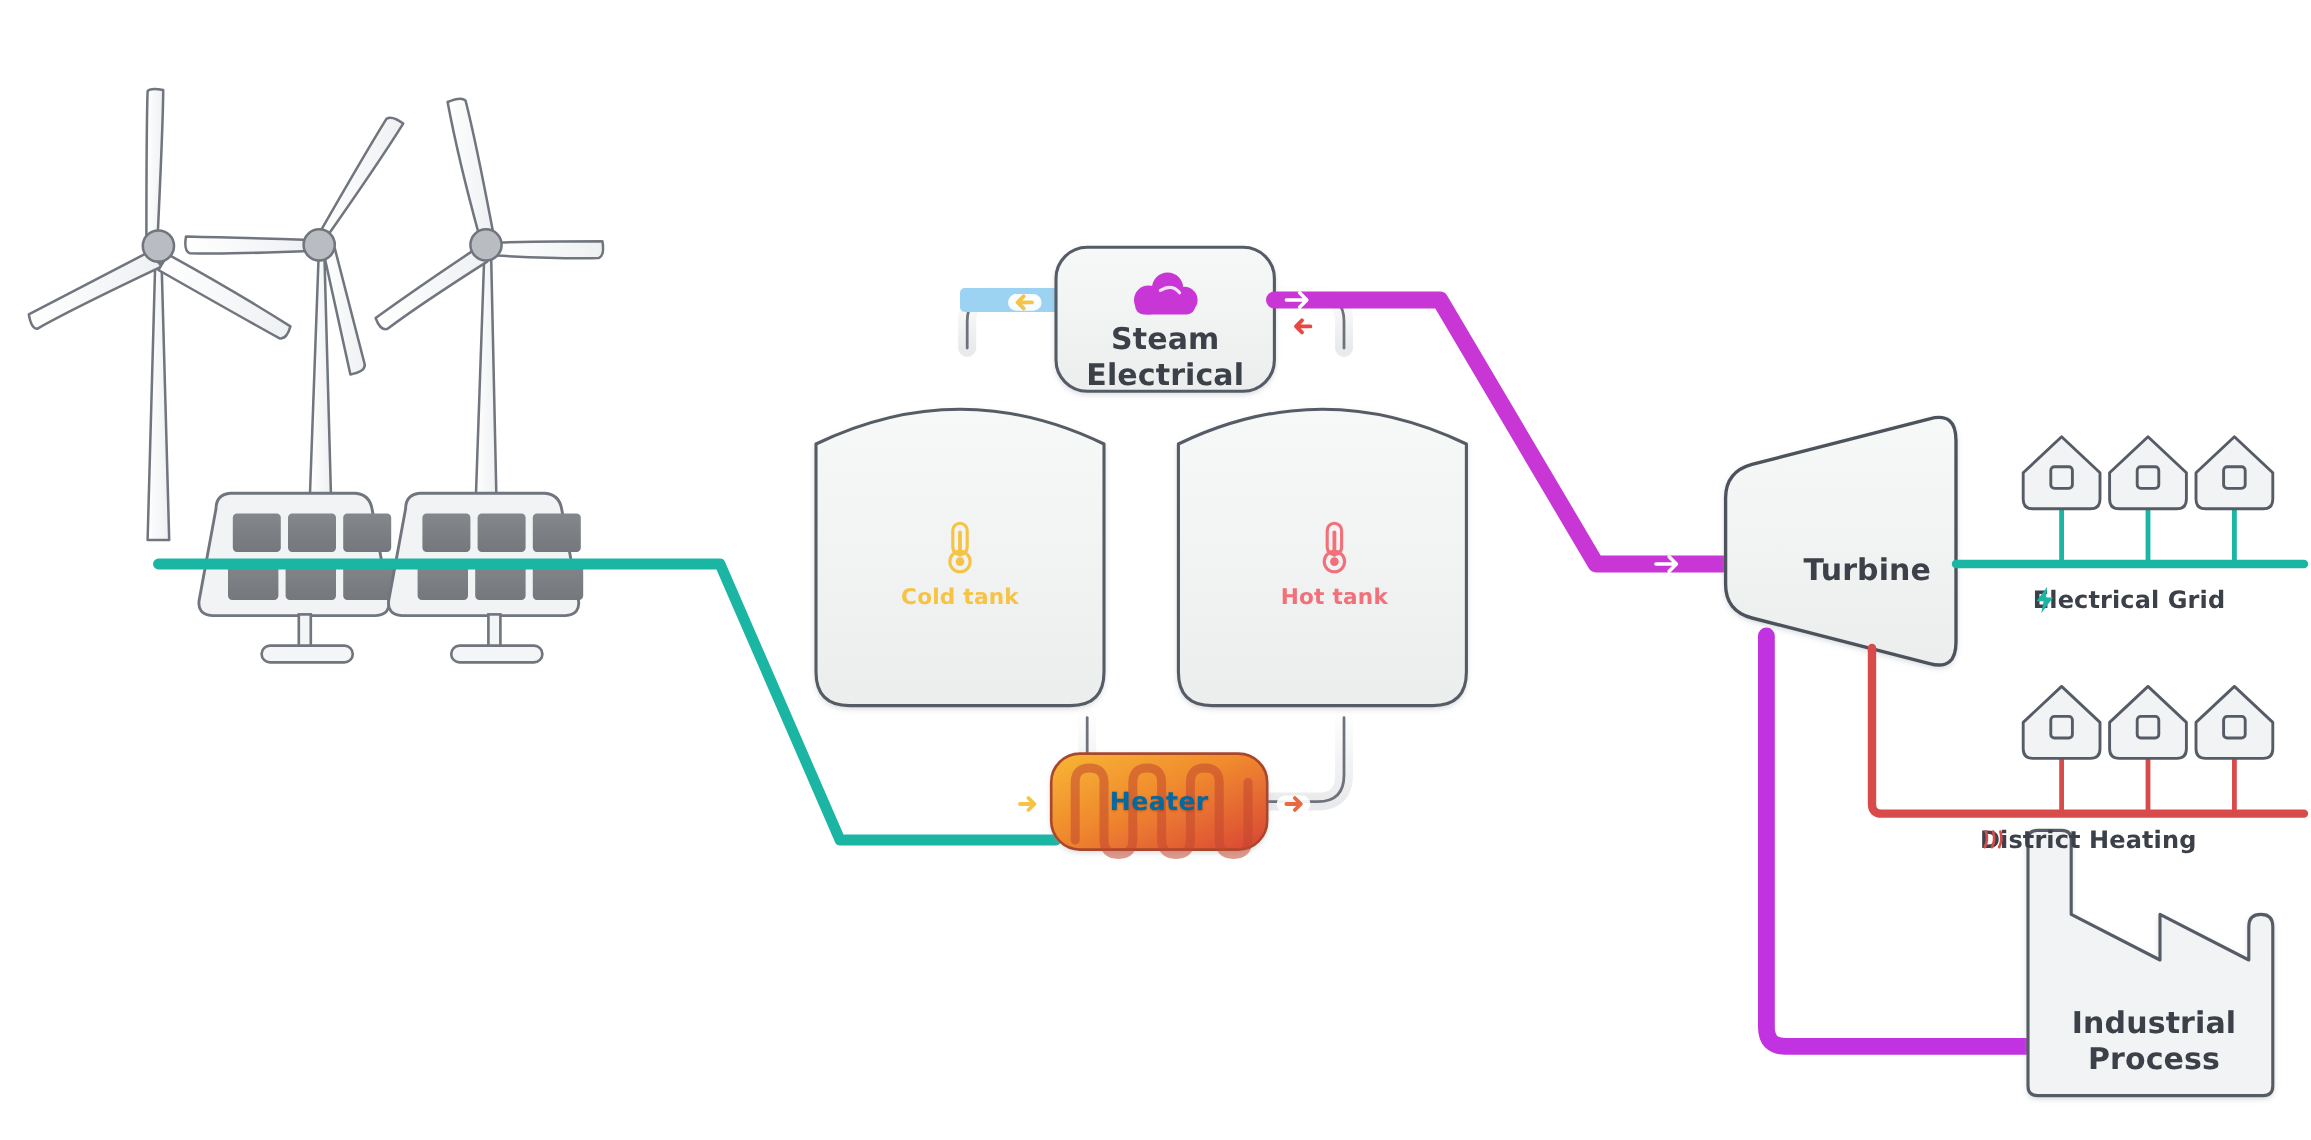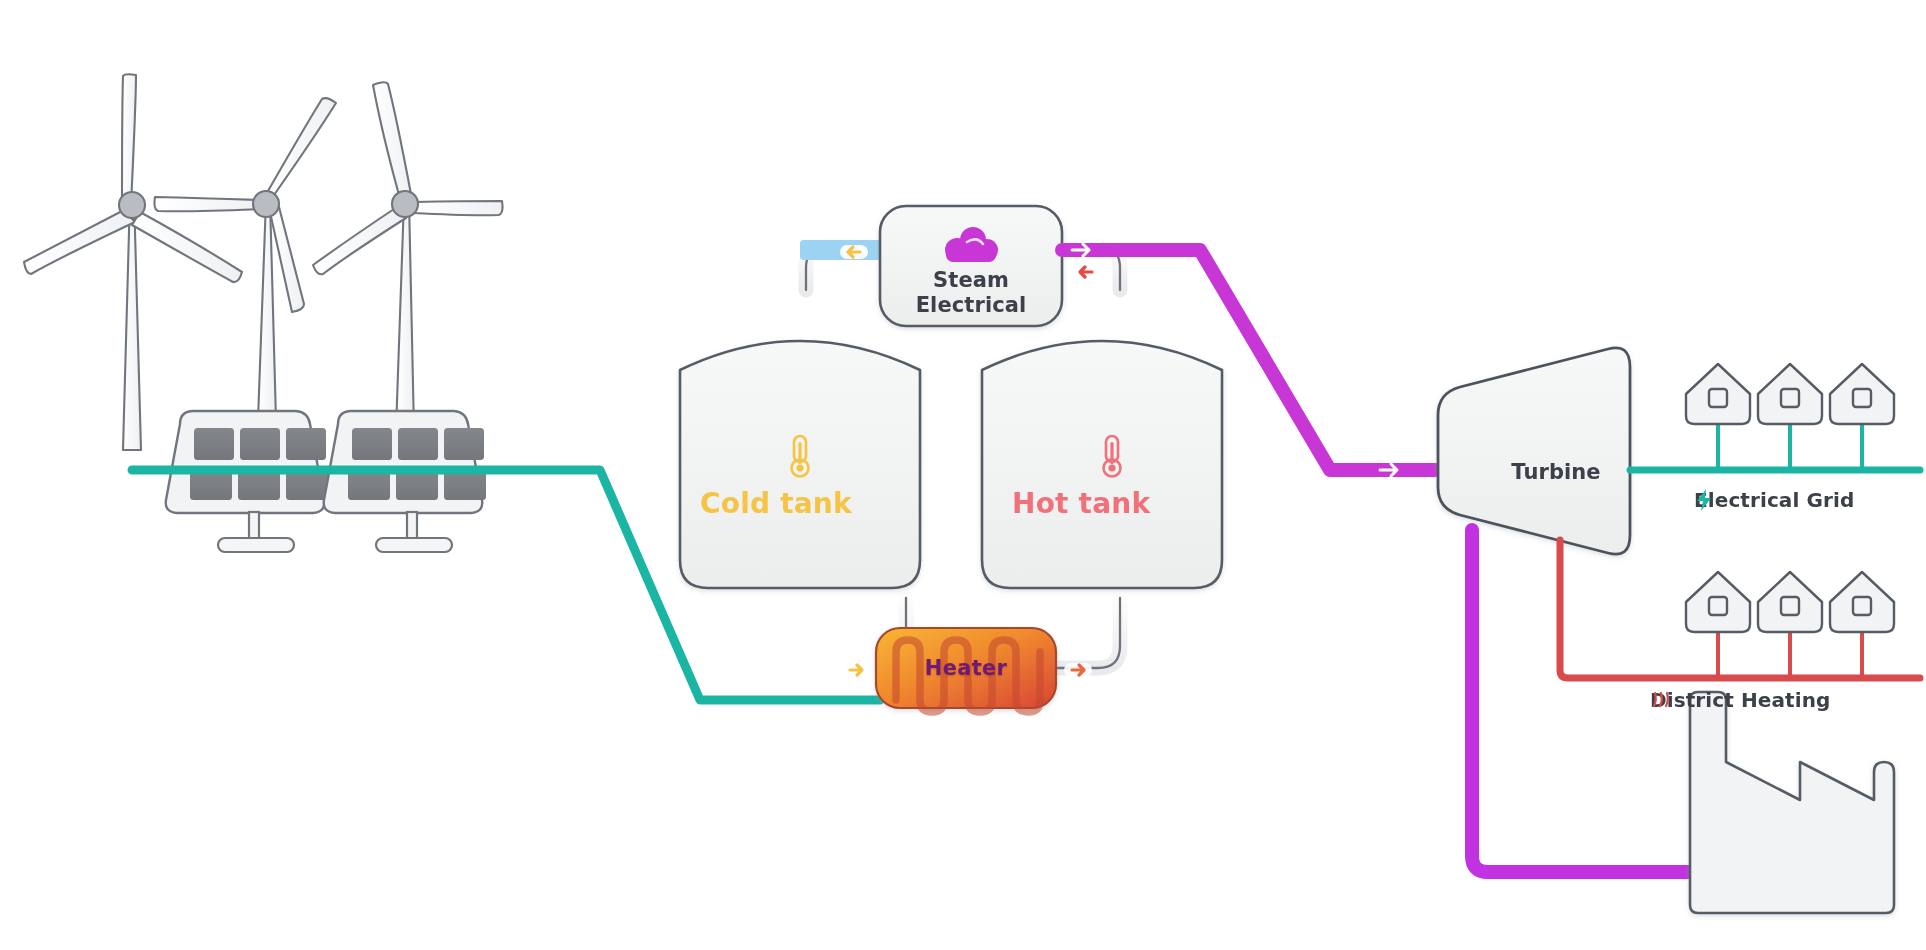--- a/index.html
+++ b/index.html
@@ -1,26 +1,26 @@
 <!DOCTYPE html>
 <html><head>
 <meta charset="utf-8">
 <style>
   html,body{margin:0;padding:0;background:#ffffff;}
   body{width:1926px;height:950px;overflow:hidden;
        font-family:"DejaVu Sans","Liberation Sans",sans-serif;}
   #stage{position:relative;width:1926px;height:950px;background:#fff;}
   #stage svg{position:absolute;left:0;top:0;}
   .lbl{position:absolute;white-space:nowrap;}
-  .node-label{font-size:21px;font-weight:600;color:#3c4048;letter-spacing:.1px;
+  .node-label{font-size:25px;font-weight:600;color:#3c4048;letter-spacing:.1px;
               text-align:center;line-height:1.18;}
-  .tank-label{font-size:28px;font-weight:700;letter-spacing:.2px;}
+  .tank-label{font-size:18px;font-weight:700;letter-spacing:.2px;text-align:center;}
   .cold-label{color:#f6c344;}
   .hot-label{color:#f2707a;}
-  .heater-label{font-size:21px;font-weight:700;color:#701a75;letter-spacing:.3px;
+  .heater-label{font-size:21px;font-weight:700;color:#0369a1;letter-spacing:.3px;
                 text-shadow:0 1px 2px rgba(140,50,10,.45);}
   .legend{display:flex;align-items:center;gap:10px;font-size:20px;font-weight:600;
           color:#3c4048;letter-spacing:.1px;}
   .legend svg{position:static;}
 </style>
 </head>
 <body>
 
 <div id="stage">
 
@@ -269,14 +269,18 @@
   <svg width="22" height="22" viewBox="0 0 22 22">
     <g fill="none" stroke="#D94B4B" stroke-width="2.2" stroke-linecap="round">
       <path d="M4 18 q3 -6 1 -13"></path>
       <path d="M10 18 q3 -6 1 -13"></path>
       <path d="M16 18 q3 -6 1 -13"></path>
     </g>
   </svg>
   <span>District Heating</span>
 </div>
 
+<div class="lbl node-label" style="left:1700px;top:838px;width:190px;">
+  <div>Industrial</div>
+  <div>Process</div>
+</div>
 
 </div>
 
 </body></html>

